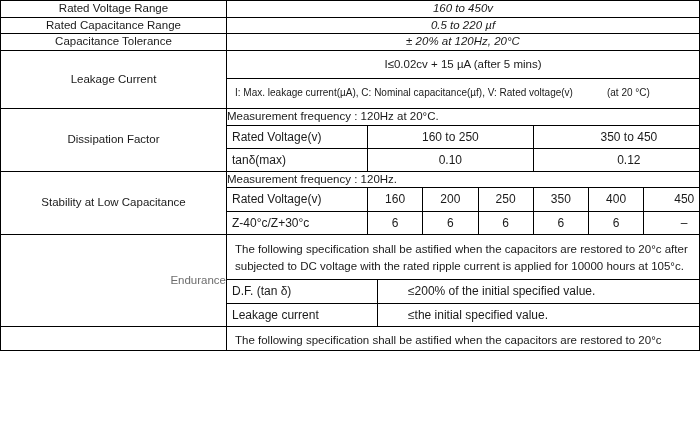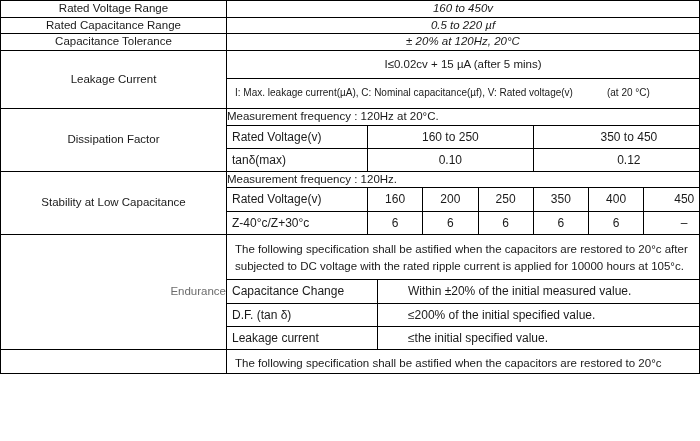--- a/index.html
+++ b/index.html
@@ -174,24 +174,20 @@
             </table>
       </td>
     </tr>
 
     <tr>
       <td class="label gray">Endurance</td>
       <td class="tight" colspan="6">
         <div class="para">The following specification shall be astified when the capacitors are restored to 20°c after subjected to DC voltage with the rated ripple current is applied for 10000 hours at 105°c.</div>
         <table class="inner endur-sub">
           <tbody>
-                <tr>
-            <td class="l k">Capacitance Change</td>
-            <td class="l">Within ±20% of the initial measured value.</td>
-          </tr>
           <tr>
             <td class="l k">D.F. (tan δ)</td>
             <td class="l">≤200% of the initial specified value.</td>
           </tr>
           <tr>
             <td class="l k">Leakage current</td>
             <td class="l">≤the initial specified value.</td>
           </tr>
         </tbody>
             </table>

